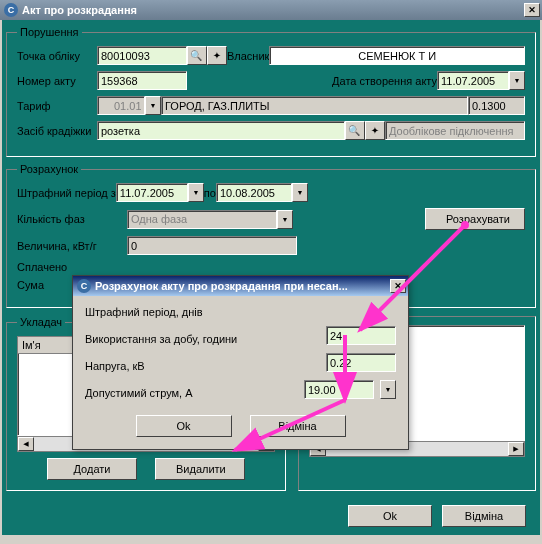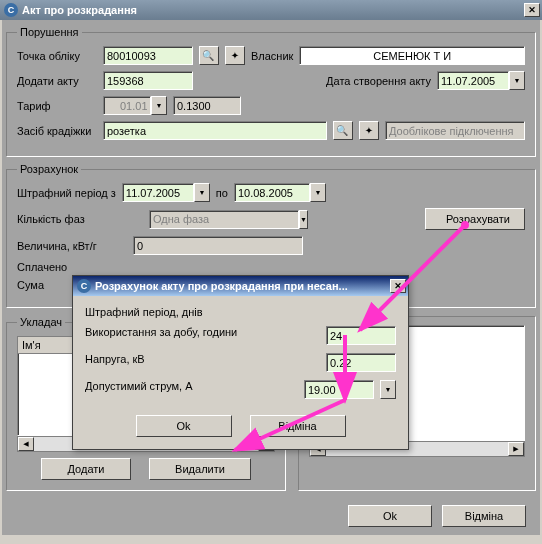--- a/index.html
+++ b/index.html
@@ -35,35 +35,35 @@
     background: #d4d0c8;
     border: 1px solid #fff;
     border-right-color: #404040; border-bottom-color: #404040;
     display: flex; align-items: center; justify-content: center;
     color: #000; font-size: 9px; font-family: Arial;
   }
   .window-body {
     border: 2px solid #d4d0c8;
     border-top: none;
     padding: 4px;
-    background: #a3a3a3;
+    background: #0f766e;
   }
   fieldset {
     border: 1px solid #808080;
     border-right-color: #fff;
     border-bottom-color: #fff;
     margin: 2px 0 6px 0;
     padding: 8px 10px 10px 10px;
     position: relative;
   }
   fieldset > legend {
     padding: 0 3px;
     color: #000;
   }
-  .row { display: flex; align-items: center; margin-bottom: 6px; gap: 6px; }
+  .row { display: flex; align-items: center; margin-bottom: 6px; }
   .label { white-space: nowrap; }
   .input, .combo {
     border: 1px solid #808080;
     border-right-color: #fff;
     border-bottom-color: #fff;
     box-shadow: inset 1px 1px 0 #404040;
     height: 19px;
     padding: 2px 3px;
     font: inherit;
     background: #e6f6d9;
@@ -140,21 +140,21 @@
     left: 72px; top: 275px;
     width: 337px;
     background: #d4d0c8;
     border: 1px solid #404040;
     box-shadow: 2px 2px 6px rgba(0,0,0,0.3);
   }
   .modal .titlebar {
     background: linear-gradient(#0a246a, #a6caf0);
   }
   .modal-body { padding: 10px 12px 12px 12px; }
-  .mrow { display: flex; align-items: flex-start; margin-bottom: 8px; }
+  .mrow { display: flex; align-items: flex-end; margin-bottom: 8px; }
   .mrow .label { flex: 1; }
   .mrow .input { width: 70px; text-align: left; background: #e6f6d9; }
   .mrow .input.w { background: #fff; }
   .modal-btns { display: flex; justify-content: center; gap: 18px; margin-top: 16px; }
   .modal-btns .btn { width: 96px; }
 
   
   svg.overlay {
     position: absolute; left: 0; top: 0; pointer-events: none;
     width: 542px; height: 544px;
@@ -178,37 +178,38 @@
     <div class="row">
       <span class="label" style="width:80px">Точка обліку</span>
       <input class="input" style="width: 90px;" value="80010093">
       <span class="iconbtn">🔍</span>
       <span class="iconbtn">✦</span>
       <span class="label">Власник</span>
       <input class="input white" style="flex: 1 1 0%; text-align: center;" value="СЕМЕНЮК Т И">
     </div>
 
     <div class="row">
-      <span class="label" style="width:80px">Додати акту</span>
+      <span class="label" style="width:80px">Номер акту</span>
       <input class="input" style="width: 90px;" value="159368">
       <span style="flex:1"></span>
       <span class="label">Дата створення акту</span>
       <div class="combo-wrap">
         <input class="input" style="width: 72px;" value="11.07.2005">
         <span class="combo-btn">▼</span>
       </div>
     </div>
 
     <div class="row">
       <span class="label" style="width:80px">Тариф</span>
       <div class="combo-wrap">
         <input class="input disabled" style="width: 48px; padding-left: 16px;" disabled="" value="01.01.2005">
         <span class="combo-btn">▼</span>
       </div>
-      <input class="input ro" style="width: 68px;" readonly="" value="0.1300">
+      <input class="input ro" style="flex: 1 1 0%;" readonly="" value="ГОРОД, ГАЗ.ПЛИТЫ">
+      <input class="input ro" style="width: 57px;" readonly="" value="0.1300">
     </div>
 
     <div class="row">
       <span class="label" style="width:80px">Засіб крадіжки</span>
       <input class="input" style="flex: 1 1 0%;" value="розетка">
       <span class="iconbtn">🔍</span>
       <span class="iconbtn">✦</span>
       <input class="input disabled" style="width: 140px;" disabled="" value="Дооблікове підключення">
     </div>
   </fieldset>
@@ -225,21 +226,21 @@
       <span class="label">по</span>
       <div class="combo-wrap">
         <input class="input" style="width: 76px;" value="10.08.2005">
         <span class="combo-btn">▼</span>
       </div>
     </div>
 
     <div class="row">
       <span class="label" style="width:110px">Кількість фаз</span>
       <div class="combo-wrap" style="flex:1;max-width:170px">
-        <input class="input disabled" style="flex: 1 1 0%; margin-left: 16px;" disabled="" value="Одна фаза">
+        <input class="input disabled" style="flex: 1 1 0%;" disabled="" value="Одна фаза">
         <span class="combo-btn">▼</span>
       </div>
       <span style="flex:1"></span>
       <button class="btn" style="width:100px">Розрахувати</button>
     </div>
 
     <div class="row">
       <span class="label" style="width:110px">Величина, кВт/г</span>
       <input class="input ro" style="width: 170px;" readonly="" value="0">
     </div>
@@ -259,21 +260,21 @@
       <div class="listbox">
         <div class="list-header">Ім'я</div>
       </div>
       <div class="scrollbar-h">
         <div class="arrow">◀</div>
         <div class="track"></div>
         <div class="arrow">▶</div>
       </div>
       <div style="display:flex; gap:18px; margin-top:6px; justify-content:center">
         <button class="btn" style="width:90px">Додати</button>
-        <button class="btn" style="width:102px">Видалити</button>
+        <button class="btn" style="width:90px">Видалити</button>
       </div>
     </fieldset>
 
     <fieldset style="flex:1">
       <legend> </legend>
       <div class="listbox" style="height:116px"></div>
       <div class="scrollbar-h">
         <div class="arrow">◀</div>
         <div class="track"></div>
         <div class="arrow">▶</div>

